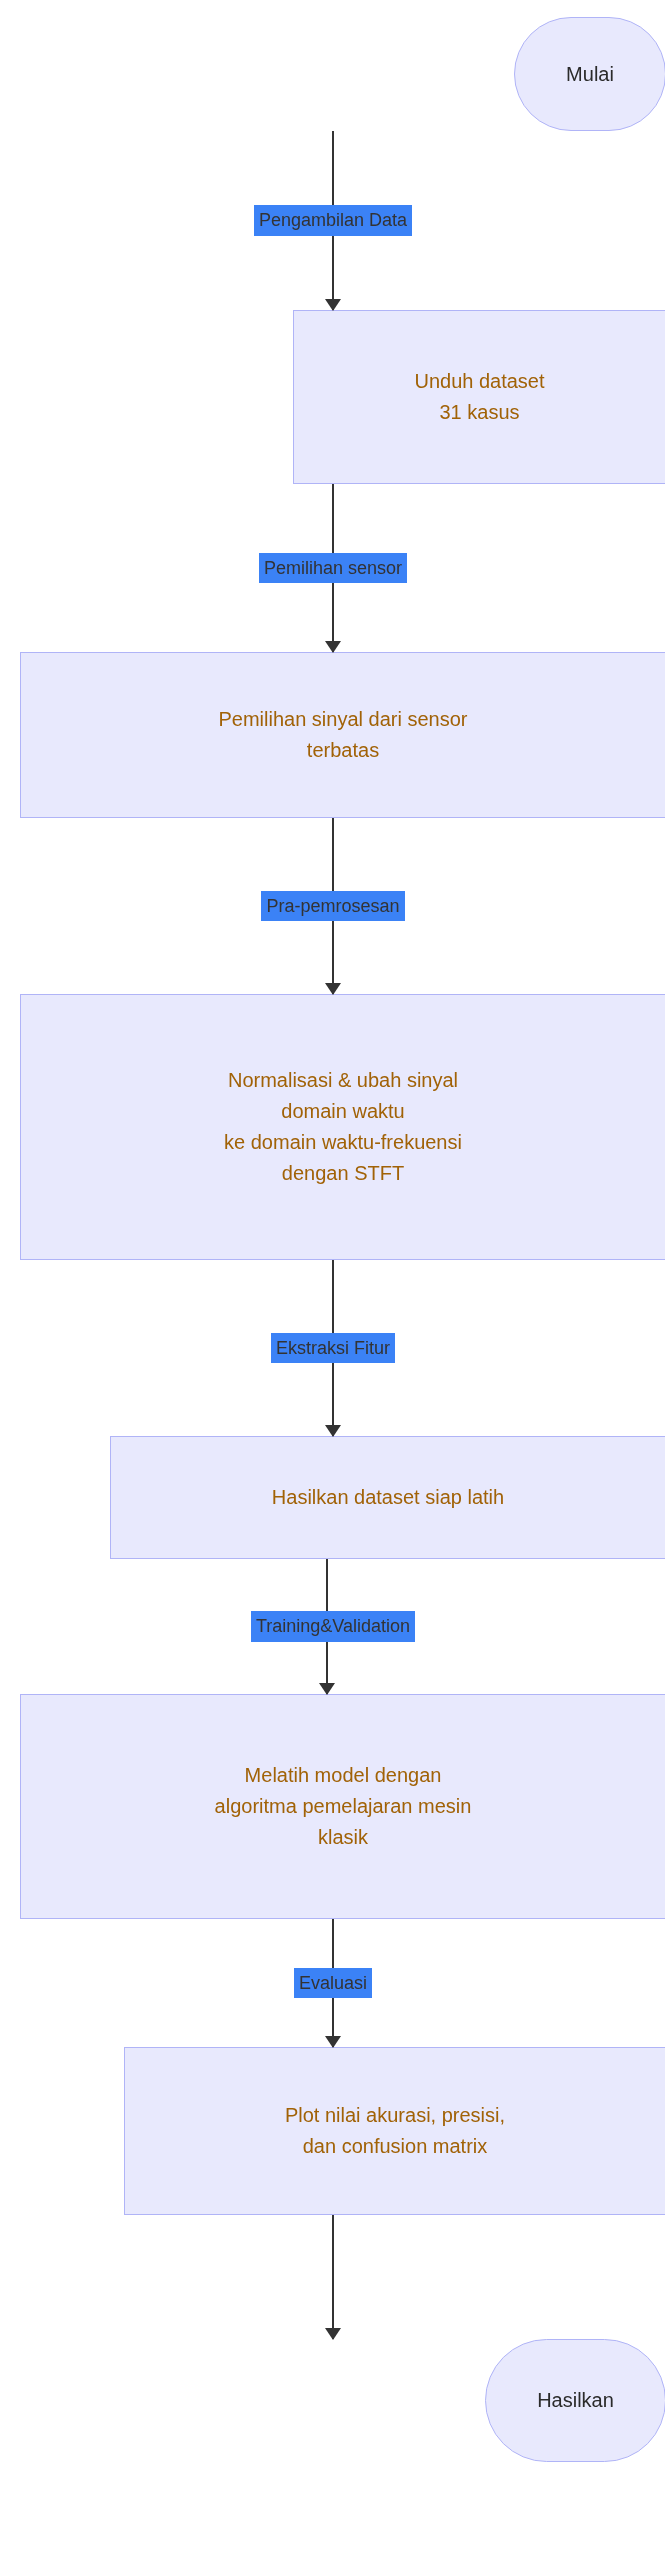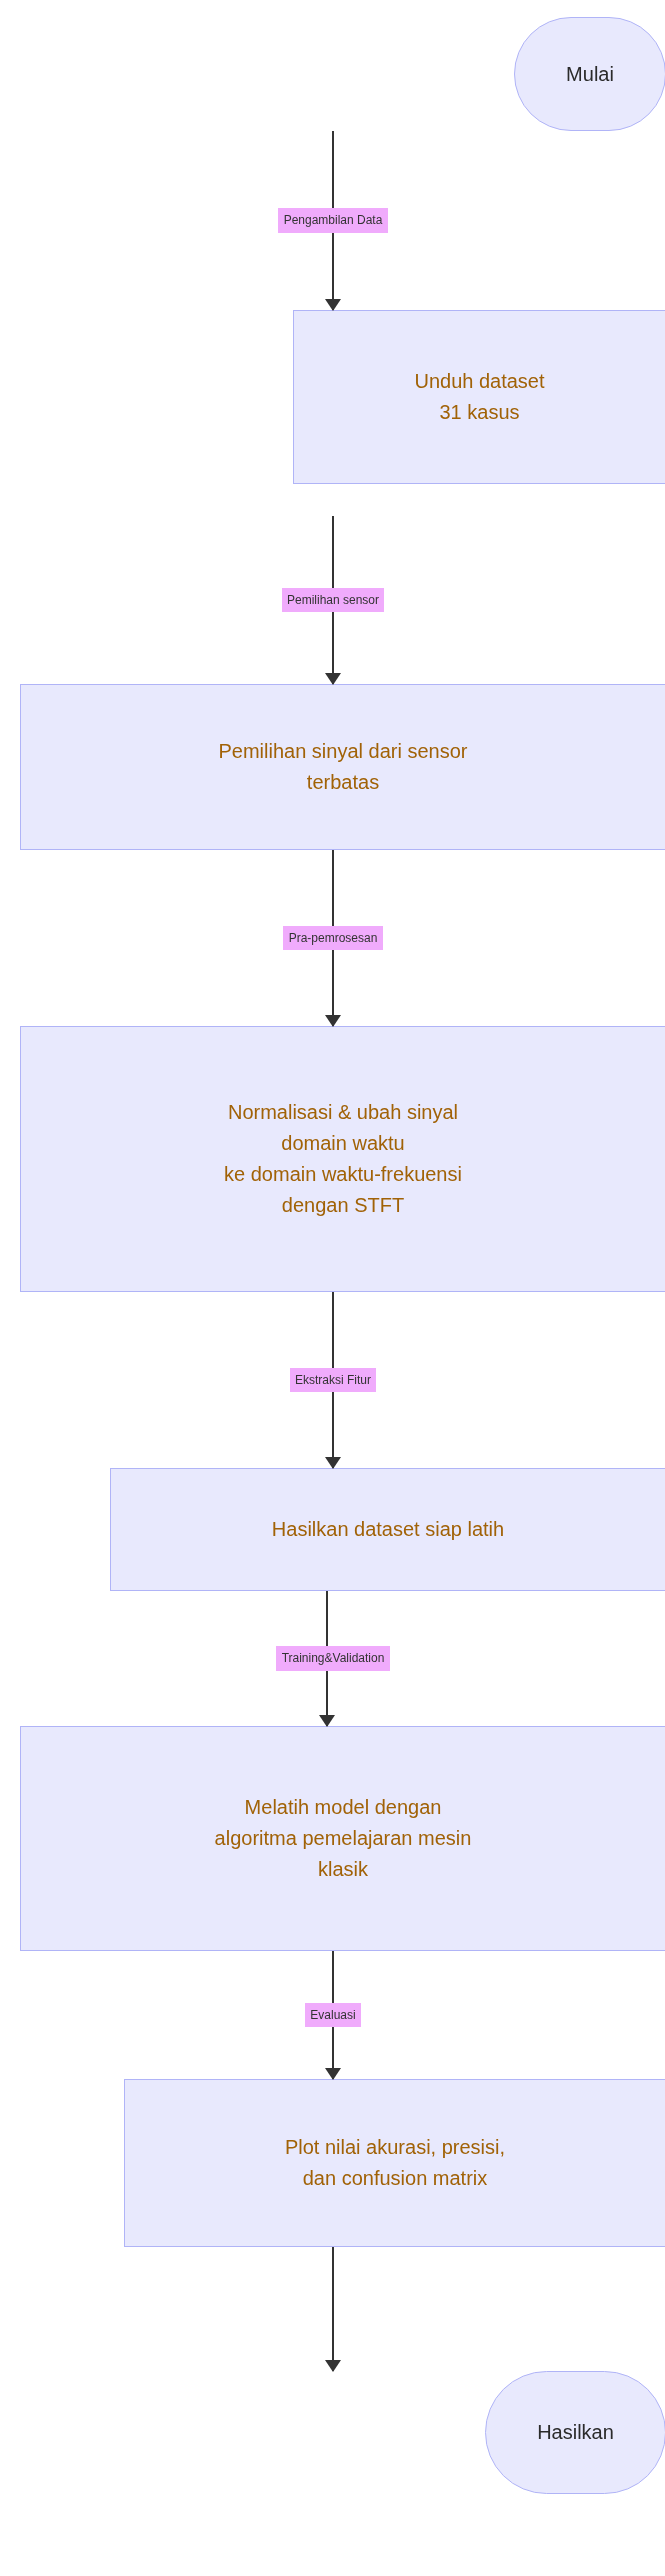--- a/index.html
+++ b/index.html
@@ -76,23 +76,23 @@
     bottom: -0.7px;
     width: 0;
     height: 0;
     border-left: 8.7px solid transparent;
     border-right: 8.7px solid transparent;
     border-top: 12.7px solid #333333;
   }
   .edge .elabel {
     position: relative;
     z-index: 2;
-    background: #f0abfc;
+    background: #3b82f6;
     color: #333333;
-    font-size: 12px;
+    font-size: 18px;
     line-height: 1.0;
     padding: 6px 5.4px 6.7px 5.4px;
     align-self: center;
     white-space: nowrap;
   }
 </style>
 </head>
 <body>
 
 <div id="flow">
@@ -105,21 +105,21 @@
     <span class="line"></span>
     <span class="arrow"></span>
     <span class="elabel">Pengambilan Data</span>
   </div>
 
   <div class="process" style="width:373px;height:174px;">
     <span class="txt">Unduh dataset
 31 kasus</span>
   </div>
 
-  <div class="edge" style="height:168px;margin-top:32px;">
+  <div class="edge" style="height:168px;">
     <span class="line"></span>
     <span class="arrow"></span>
     <span class="elabel">Pemilihan sensor</span>
   </div>
 
   <div class="process" style="width:646px;height:166px;">
     <span class="txt">Pemilihan sinyal dari sensor
 terbatas</span>
   </div>
 

